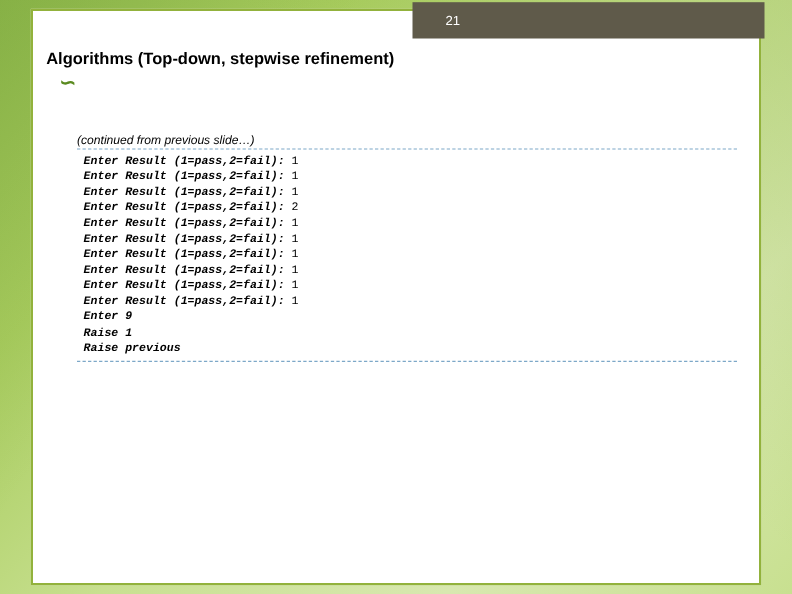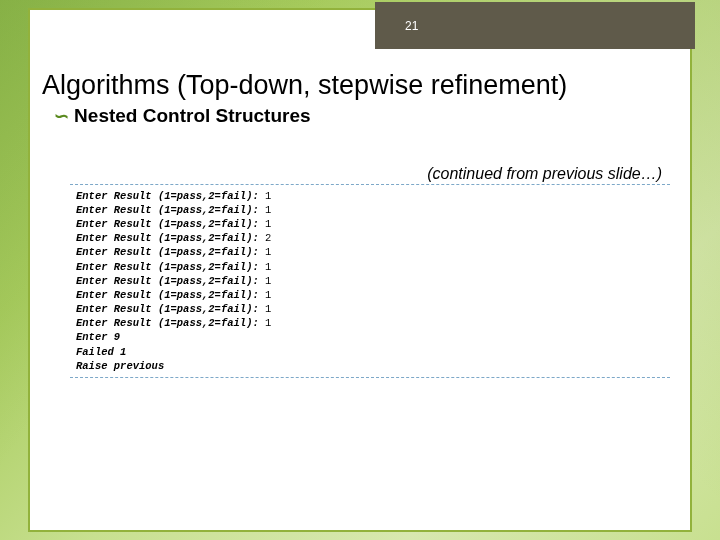--- a/index.html
+++ b/index.html
@@ -25,41 +25,40 @@
     right: 28px;
     bottom: 8px;
     background: #ffffff;
     border: 2px solid #92b23c;
   }
   .header-bar {
     position: absolute;
     top: -8px;
     left: 345px;
     width: 320px;
-    height: 47px;
+    height: 33px;
     background: #5f5a4a;
     display: flex;
     align-items: center;
     padding-left: 30px;
   }
   .page-num {
     color: #ffffff;
     font-size: 12px;
     font-family: Arial, sans-serif;
   }
   .title-block {
     padding: 35px 12px 0 12px;
   }
   .title {
-    font-size: 27px;
-    font-weight: normal;
+    font-size: 15px;
+    font-weight: bold;
     color: #000;
     font-family: Arial, sans-serif;
     line-height: 1.25;
-    margin-top: 24px;
   }
   .subtitle-row {
     display: flex;
     align-items: center;
     gap: 5px;
     margin-top: 2px;
     margin-left: 12px;
   }
   .bullet-icon {
     font-size: 18px;
@@ -69,23 +68,23 @@
   }
   .subtitle {
     font-size: 19px;
     font-weight: bold;
     color: #000;
   }
   .content-area {
     margin: 38px 20px 0 40px;
   }
   .continued {
-    text-align: right;
+    text-align: left;
     font-style: italic;
-    font-size: 16px;
+    font-size: 11px;
     color: #000;
     padding-right: 8px;
     padding-bottom: 1px;
   }
   .code-box {
     border-top: 1px dashed #7da8c8;
     border-bottom: 1px dashed #7da8c8;
     padding: 4px 6px 4px 6px;
     font-family: "Courier New", monospace;
     font-size: 10.5px;
@@ -103,34 +102,33 @@
 <div class="slide">
 
   <div class="header-bar">
     <span class="page-num">21</span>
   </div>
 
   <div class="title-block">
     <div class="title">Algorithms (Top-down, stepwise refinement)</div>
     <div class="subtitle-row">
       <span class="bullet-icon">∽</span>
-      <span class="subtitle">Nested Control Structures</span>
     </div>
   </div>
 
   <div class="content-area">
     <div class="continued">(continued from previous slide…)</div>
     <div class="code-box"><span><span class="bold">Enter Result (1=pass,2=fail): </span><span>1</span></span>
 <span><span class="bold">Enter Result (1=pass,2=fail): </span><span>1</span></span>
 <span><span class="bold">Enter Result (1=pass,2=fail): </span><span>1</span></span>
 <span><span class="bold">Enter Result (1=pass,2=fail): </span><span>2</span></span>
 <span><span class="bold">Enter Result (1=pass,2=fail): </span><span>1</span></span>
 <span><span class="bold">Enter Result (1=pass,2=fail): </span><span>1</span></span>
 <span><span class="bold">Enter Result (1=pass,2=fail): </span><span>1</span></span>
 <span><span class="bold">Enter Result (1=pass,2=fail): </span><span>1</span></span>
 <span><span class="bold">Enter Result (1=pass,2=fail): </span><span>1</span></span>
 <span><span class="bold">Enter Result (1=pass,2=fail): </span><span>1</span></span>
 <span class="bold"><span>Enter </span><span>9</span></span>
-<span class="bold"><span>Failed </span><span>1</span></span>
+<span class="bold"><span>Raise </span><span>1</span></span>
 <span class="bold">Raise previous</span></div>
   </div>
 
 </div>
 
 </body></html>

